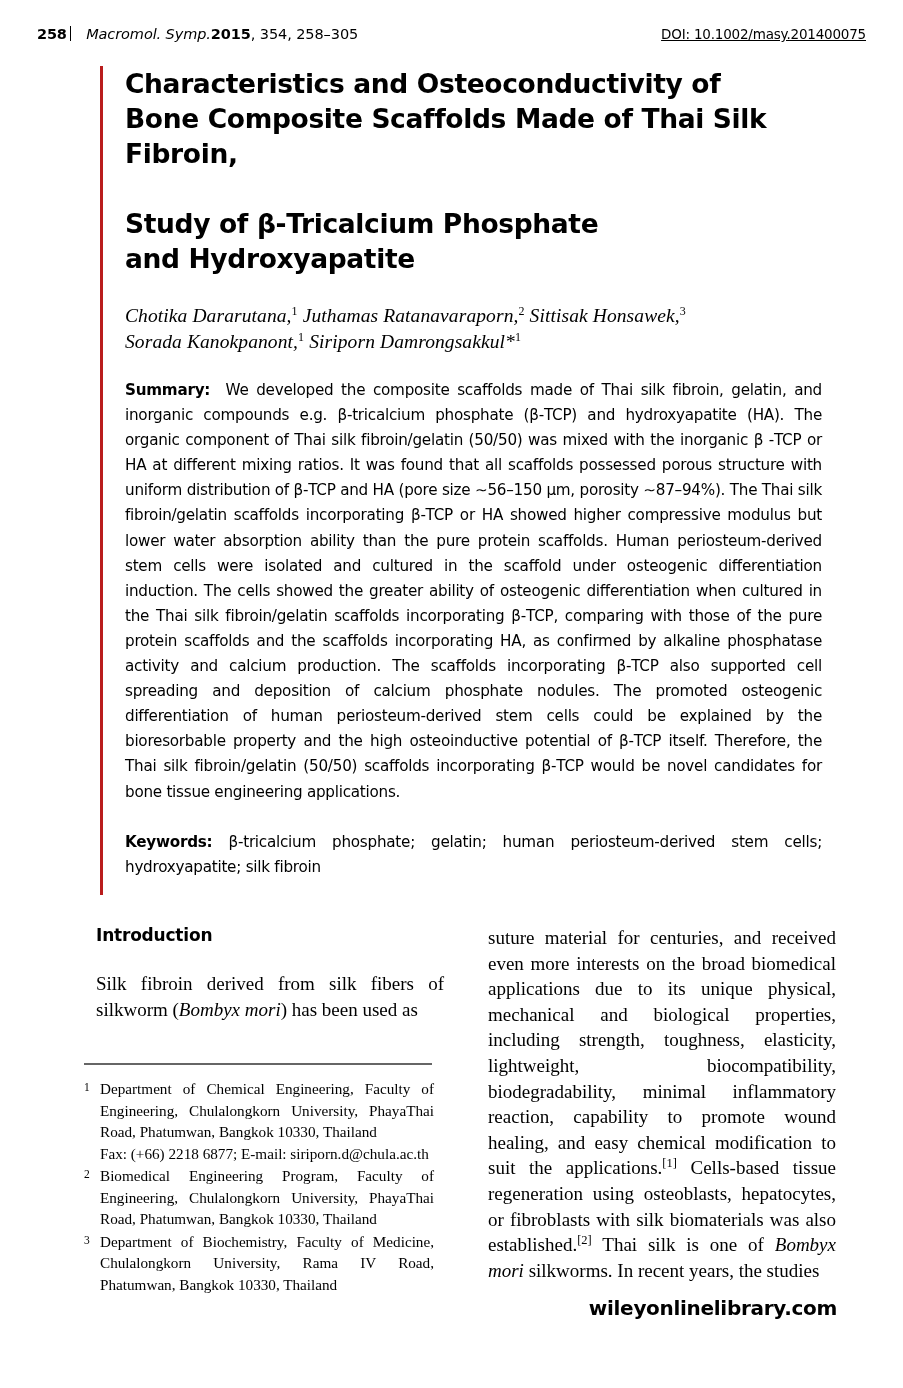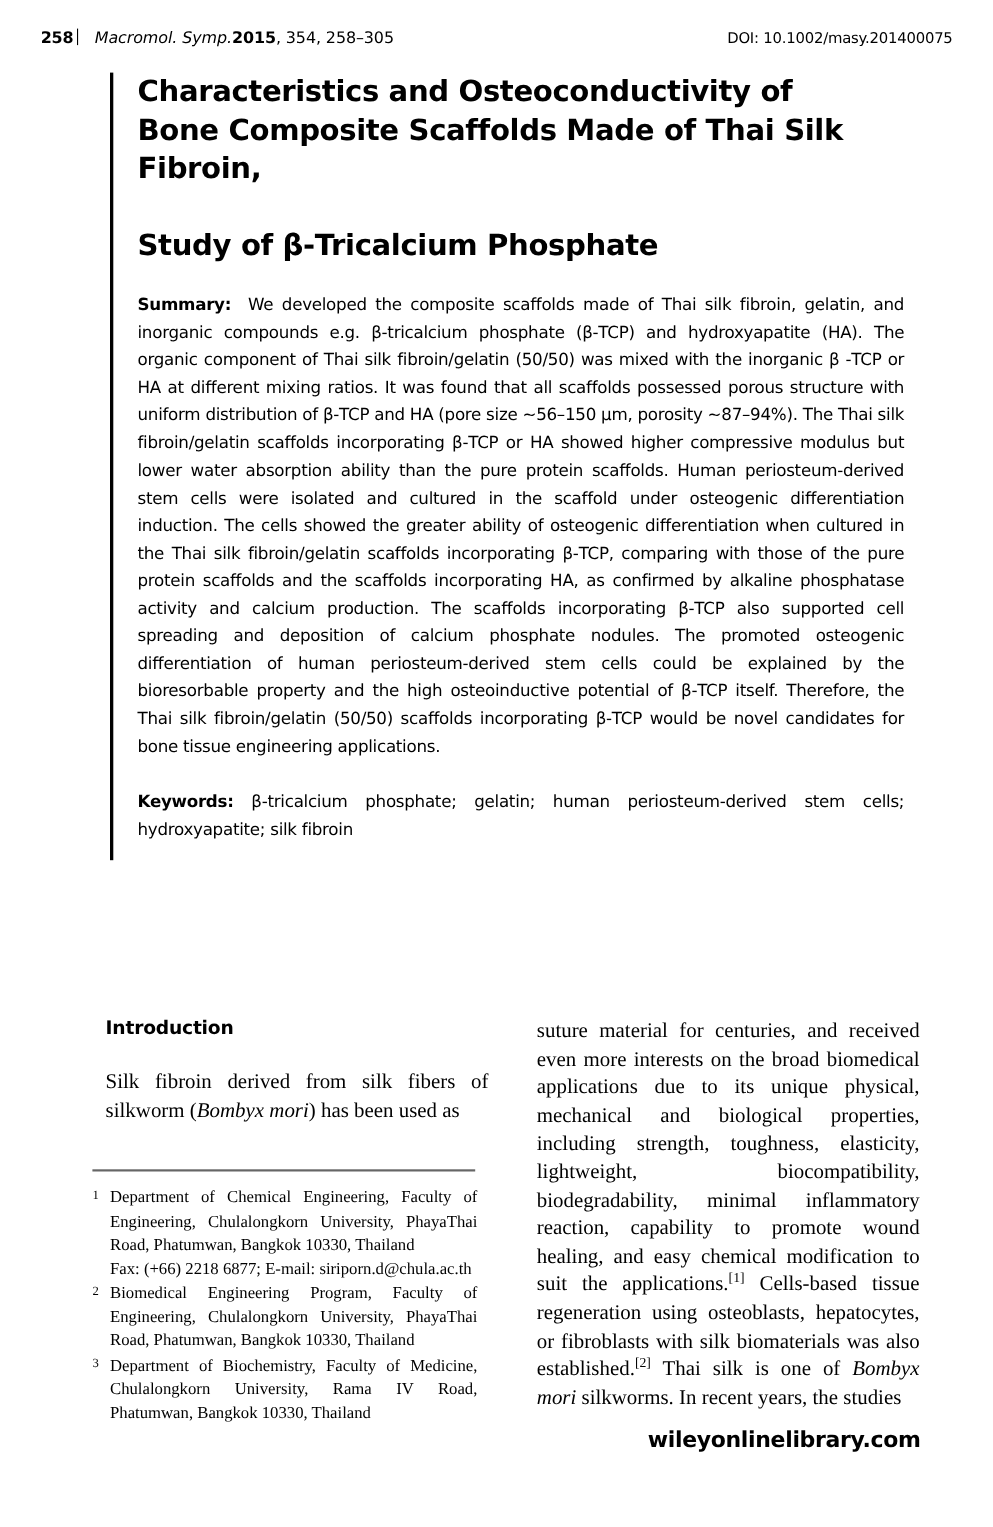--- a/index.html
+++ b/index.html
@@ -65,29 +65,30 @@
   .journal-ref .jyear {
     font-style: normal;
     font-weight: bold;
   }
   .runhead-right {
     margin-left: auto;
     font-family: "DejaVu Sans", sans-serif;
     font-size: 13.5px;
     letter-spacing: -0.2px;
     white-space: nowrap;
+    text-decoration: underline;
   }
 
   
   .abstract-block {
     position: absolute;
     top: 66px;
     left: 100px;
     width: 722px;
-    border-left: 3px solid #000000;
+    border-left: 3px solid #b91c1c;
     padding-left: 22px;
     box-sizing: border-box;
   }
 
   .article-title {
     font-family: "DejaVu Sans", sans-serif;
     font-weight: bold;
     font-size: 26.5px;
     line-height: 35px;
     letter-spacing: -0.35px;
@@ -250,22 +251,27 @@
     <div class="runhead-right">DOI: 10.1002/masy.201400075</div>
   </div>
 
   <div class="abstract-block">
 
     <h1 class="article-title">
       <span>Characteristics and Osteoconductivity of</span><br>
       <span>Bone Composite Scaffolds Made of Thai Silk Fibroin,</span><br>
       <br>
       <span>Study of β-Tricalcium Phosphate</span><br>
+      <span>and Hydroxyapatite</span>
     </h1>
 
+    <div class="authors">
+      <span>Chotika Dararutana,</span><sup>1</sup><span> Juthamas Ratanavaraporn,</span><sup>2</sup><span> Sittisak Honsawek,</span><sup>3</sup><br>
+      <span>Sorada Kanokpanont,</span><sup>1</sup><span> Siriporn Damrongsakkul*</span><sup>1</sup>
+    </div>
 
     <p class="summary">
       <span class="summary-label">Summary:</span>&nbsp;&nbsp;<span>We developed the composite scaffolds made of Thai silk fibroin, gelatin, and inorganic compounds e.g. β-tricalcium phosphate (β-TCP) and hydroxyapatite (HA). The organic component of Thai silk fibroin/gelatin (50/50) was mixed with the inorganic β -TCP or HA at different mixing ratios. It was found that all scaffolds possessed porous structure with uniform distribution of β-TCP and HA (pore size ∼56–150 μm, porosity ∼87–94%). The Thai silk fibroin/gelatin scaffolds incorporating β-TCP or HA showed higher compressive modulus but lower water absorption ability than the pure protein scaffolds. Human periosteum-derived stem cells were isolated and cultured in the scaffold under osteogenic differentiation induction. The cells showed the greater ability of osteogenic differentiation when cultured in the Thai silk fibroin/gelatin scaffolds incorporating β-TCP, comparing with those of the pure protein scaffolds and the scaffolds incorporating HA, as confirmed by alkaline phosphatase activity and calcium production. The scaffolds incorporating β-TCP also supported cell spreading and deposition of calcium phosphate nodules. The promoted osteogenic differentiation of human periosteum-derived stem cells could be explained by the bioresorbable property and the high osteoinductive potential of β-TCP itself. Therefore, the Thai silk fibroin/gelatin (50/50) scaffolds incorporating β-TCP would be novel candidates for bone tissue engineering applications.</span>
     </p>
 
     <p class="keywords">
       <span class="keywords-label">Keywords:</span>&nbsp;<span>β-tricalcium phosphate; gelatin; human periosteum-derived stem cells; hydroxyapatite; silk fibroin</span>
     </p>
 
   </div>

